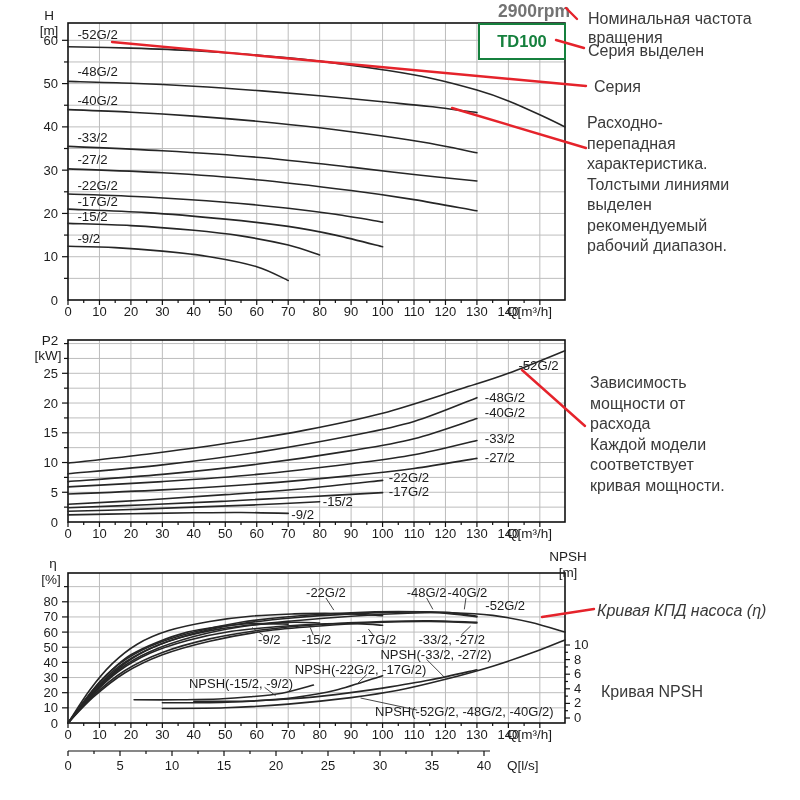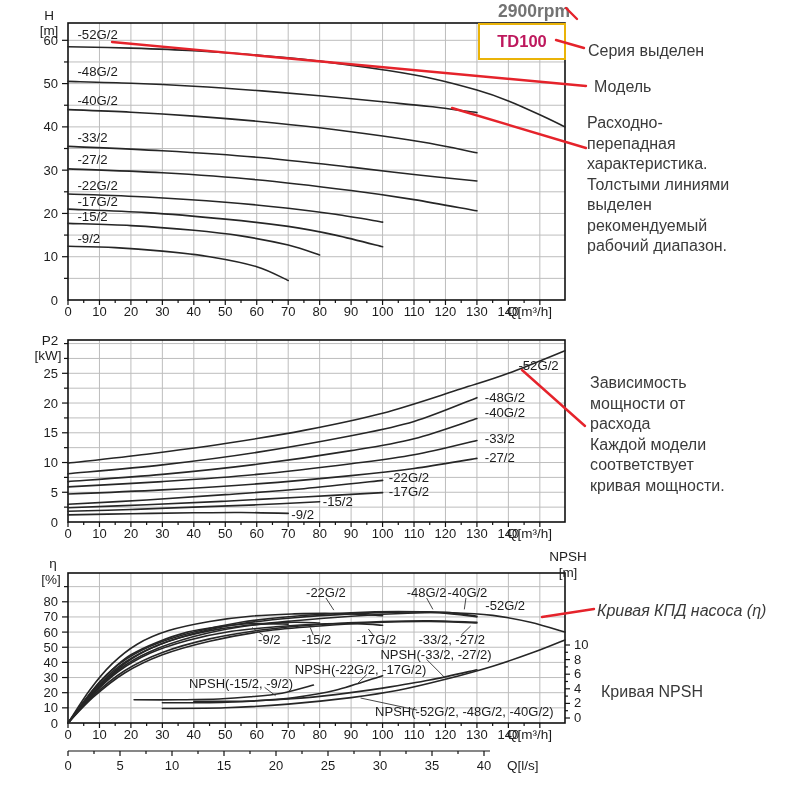--- a/index.html
+++ b/index.html
@@ -11,22 +11,22 @@
   .n-rpm{left:588px;top:9px;width:200px;line-height:19px;}
   .n-series{left:588px;top:41px;}
   .n-model{left:594px;top:77px;}
   .n-flow{left:587px;top:113px;width:210px;}
   .n-power{left:590px;top:373px;width:205px;}
   .n-eff{left:597px;top:601px;width:200px;font-style:italic;}
   .n-npsh{left:601px;top:682px;}
   .rpm{position:absolute;left:458px;top:1px;width:112px;text-align:right;
        font-size:17.5px;font-weight:bold;color:#737373;z-index:3;}
   .series-box{position:absolute;left:478px;top:23px;width:84px;height:33px;
-       background:#fff;border:2px solid #eab308;display:flex;align-items:center;justify-content:center;
-       font-size:16.5px;font-weight:bold;color:#be185d;z-index:2;}
+       background:#fff;border:2px solid #15803d;display:flex;align-items:center;justify-content:center;
+       font-size:16.5px;font-weight:bold;color:#15803d;z-index:2;}
 </style>
 </head>
 <body>
 
 <div class="page">
   <svg id="cv" width="800" height="800">
       <g>
         <g stroke="#bdbdbd" stroke-width="1">
           <line x1="99.45569620253164" y1="23" x2="99.45569620253164" y2="300"></line>
           <line x1="130.91139240506328" y1="23" x2="130.91139240506328" y2="300"></line>
@@ -446,22 +446,24 @@
         <text x="241.00632911392404" y="687.6060606060606" fill="#1c1c1c" font-family="&quot;Liberation Sans&quot;, sans-serif" font-size="13" text-anchor="middle">NPSH(-15/2, -9/2)</text>
         <line x1="264.5981012658228" y1="687.3939393939394" x2="275.6075949367089" y2="695.7272727272727" stroke="#333" stroke-width="0.9"></line>
         <text x="464.34177215189874" y="716.3939393939394" fill="#1c1c1c" font-family="&quot;Liberation Sans&quot;, sans-serif" font-size="13" text-anchor="middle">NPSH(-52G/2, -48G/2, -40G/2)</text>
         <line x1="417.15822784810126" y1="710.1212121212121" x2="360.5379746835443" y2="698" stroke="#333" stroke-width="0.9"></line>
       </g>
     </svg>
   <div class="rpm">2900rpm</div>
   <div class="series-box">
     <span>TD100</span>
   </div>
+  <div class="note n-rpm">Номинальная частота
+вращения</div>
   <div class="note n-series">Серия выделен</div>
-  <div class="note n-model">Модель</div>
+  <div class="note n-model">Серия</div>
   <div class="note n-power">Зависимость
 мощности от
 расхода
 Каждой модели
 соответствует
 кривая мощности.</div>
   <div class="note n-flow">Расходно-
 перепадная
 характеристика.
 Толстыми линиями

